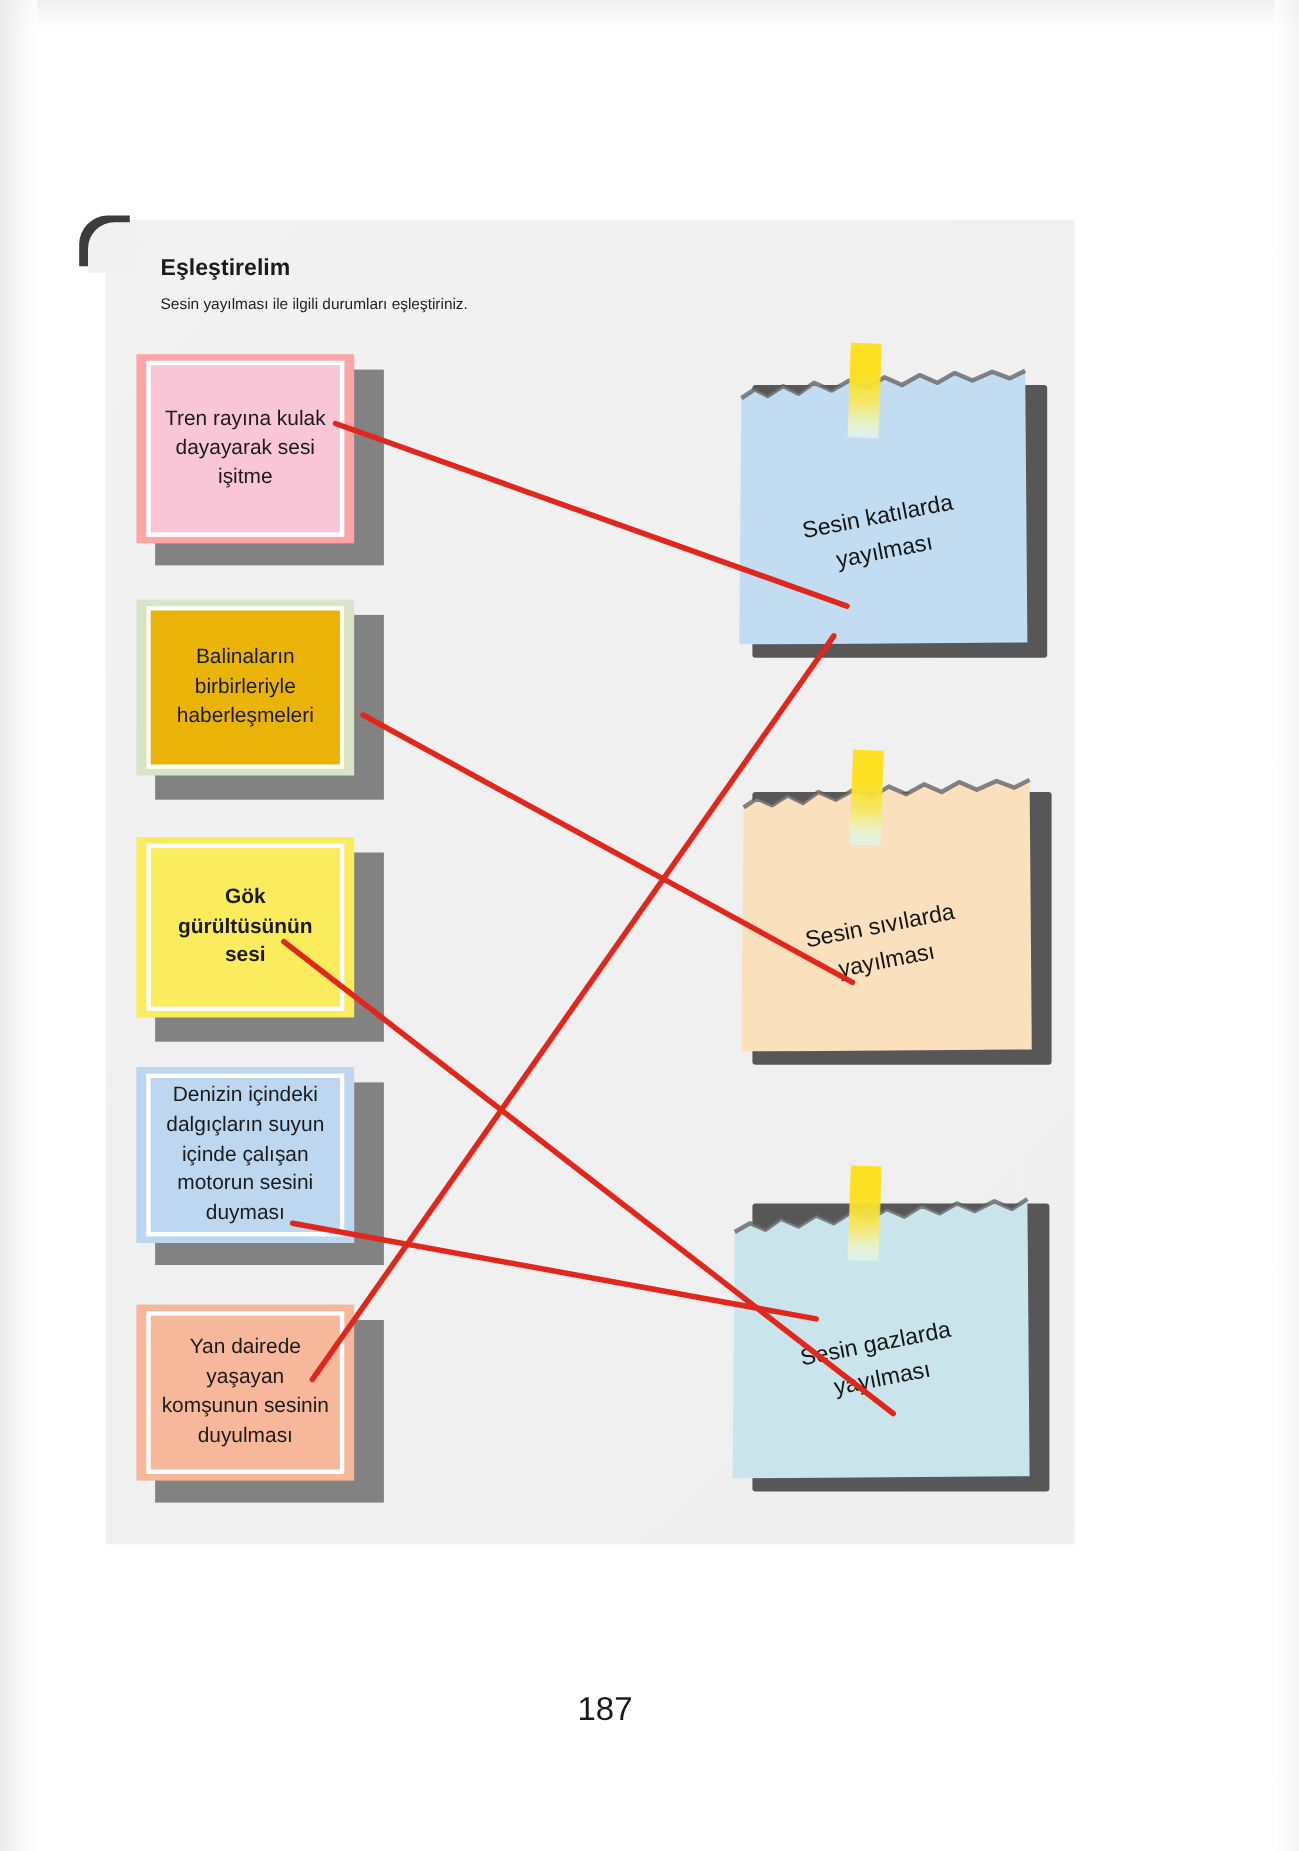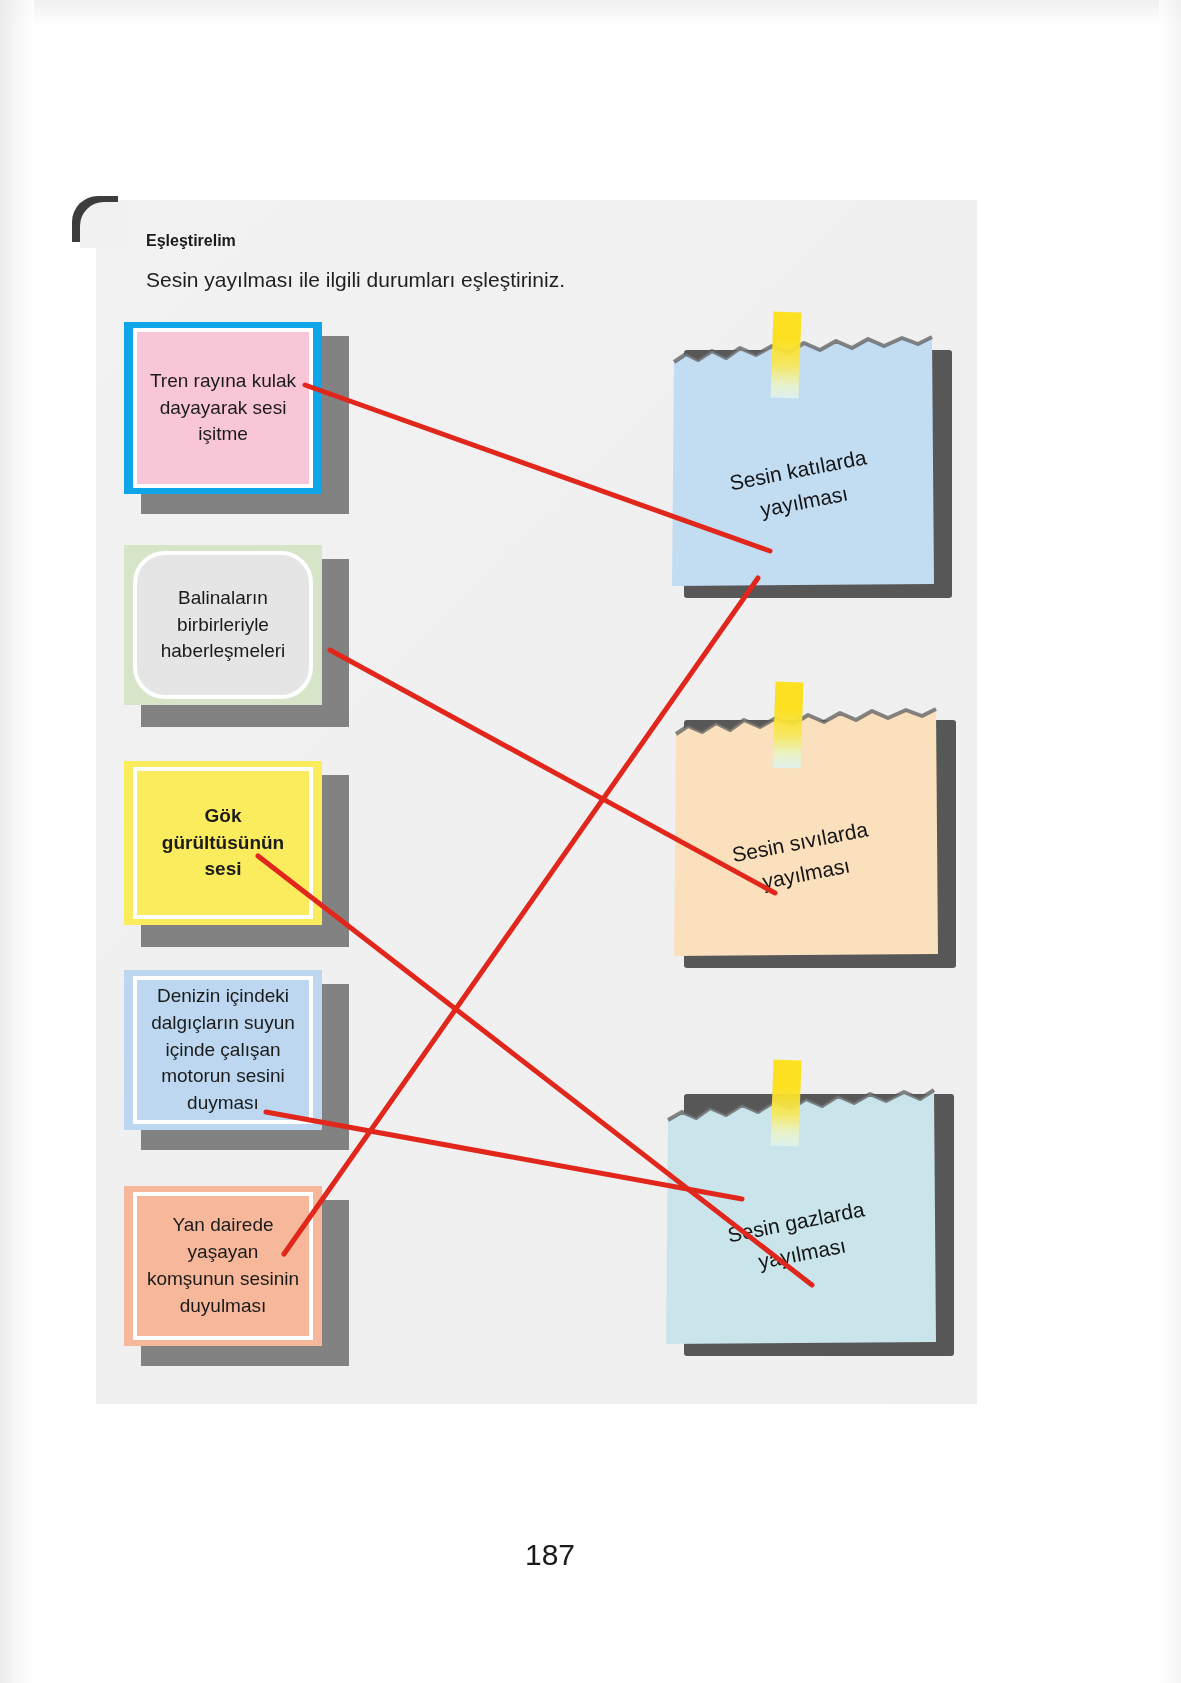--- a/index.html
+++ b/index.html
@@ -141,29 +141,29 @@
     height: 46px;
     background: #f1f1f1;
     border-radius: 24px 0 0 0;
   }
 
   
   .section-title {
     position: absolute;
     left: 146px;
     top: 232px;
-    font-size: 16px;
+    font-size: 21px;
     font-weight: bold;
     color: #1b1b1b;
   }
   .section-sub {
     position: absolute;
     left: 146px;
     top: 268px;
-    font-size: 21px;
+    font-size: 14px;
     color: #1f1f1f;
   }
 
   
   .card {
     position: absolute;
     display: flex;
     align-items: center;
     justify-content: center;
     box-sizing: border-box;
@@ -256,27 +256,27 @@
 
   <div class="content-panel"></div>
   <div class="panel-corner"></div>
   <div class="panel-corner-inner"></div>
 
 
   <div class="section-title">Eşleştirelim</div>
   <div class="section-sub">Sesin yayılması ile ilgili durumları eşleştiriniz.</div>
 
   <div class="card-shadow" style="left:141px; top:336px; width:208px; height:178px;"></div>
-  <div class="card" id="card-tren-rayina" style="left:124px; top:322px; width:198px; height:172px; background:#0ea5e9;">
+  <div class="card" id="card-tren-rayina" style="left:124px; top:322px; width:198px; height:172px; background:#fca5a5;">
     <div class="card-inner" style="background:#f9c6d7;">Tren rayına kulak dayayarak sesi işitme</div>
   </div>
 
   <div class="card-shadow" style="left:141px; top:559px; width:208px; height:168px;"></div>
   <div class="card" id="card-balinalarin" style="left:124px; top:545px; width:198px; height:160px; background:#d6e5c8;">
-    <div class="card-inner" style="background:#e5e5e5;border-radius:32px;">Balinaların birbirleriyle haberleşmeleri</div>
+    <div class="card-inner" style="background:#eab308;">Balinaların birbirleriyle haberleşmeleri</div>
   </div>
 
   <div class="card-shadow" style="left:141px; top:775px; width:208px; height:172px;"></div>
   <div class="card" id="card-gok-gurultusu" style="left:124px; top:761px; width:198px; height:164px; background:#fbec5e;">
     <div class="card-inner" style="background:#fbec5e;font-weight:bold;">Gök gürültüsünün sesi</div>
   </div>
 
   <div class="card-shadow" style="left:141px; top:984px; width:208px; height:166px;"></div>
   <div class="card" id="card-dalgiclar" style="left:124px; top:970px; width:198px; height:160px; background:#bcd7ef;">
     <div class="card-inner" style="background:#bcd7ef;">Denizin içindeki dalgıçların suyun içinde çalışan motorun sesini duyması</div>

